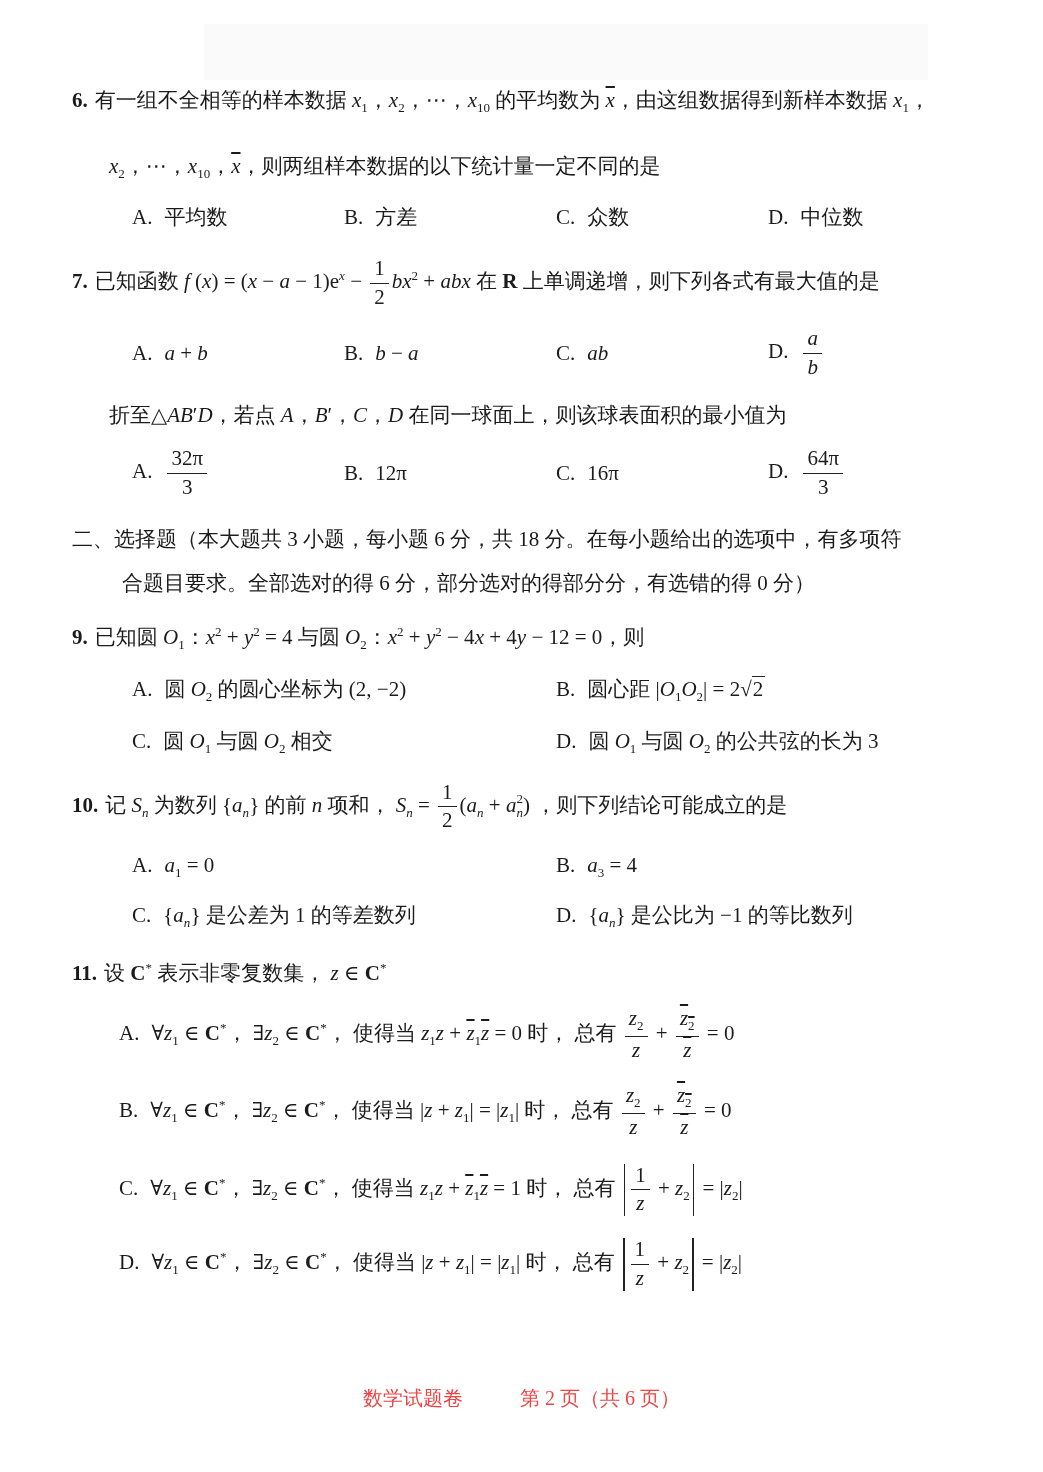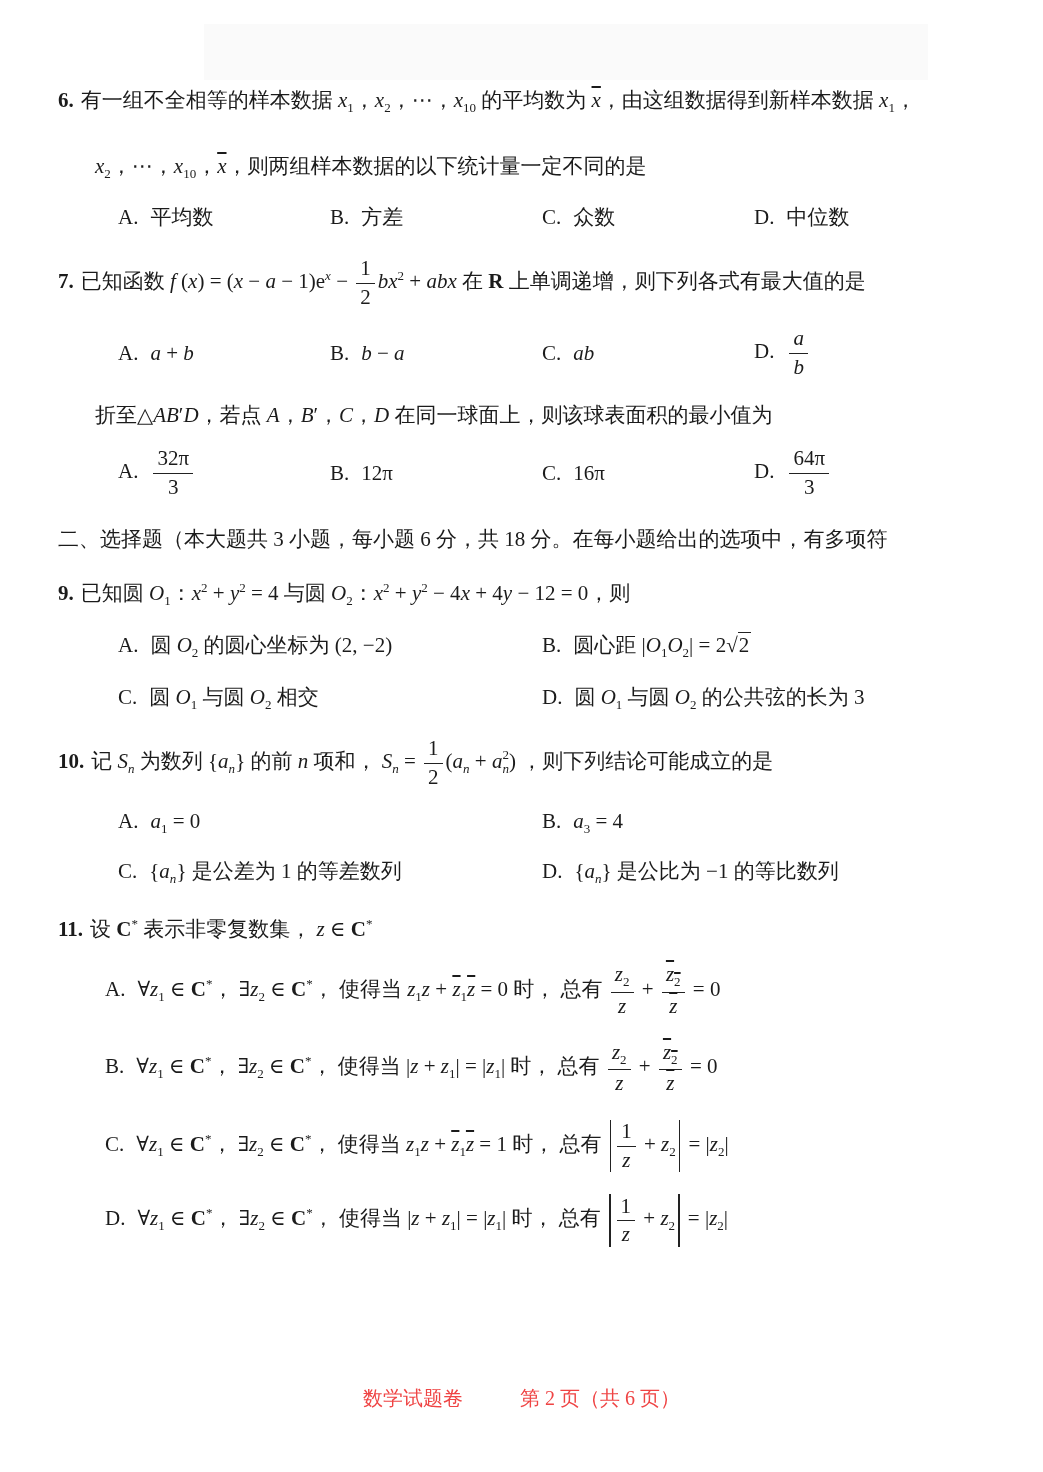--- a/index.html
+++ b/index.html
@@ -7,21 +7,21 @@
   body {
     width: 1043px; height: 1472px;
     background: #ffffff;
     color: #1b1b1b;
     font-family: "Liberation Serif", "DejaVu Serif", serif;
     font-size: 21px;
     position: relative;
     overflow: hidden;
   }
   .scan-band { position: absolute; left: 204px; top: 24px; width: 724px; height: 56px; background: #fafafa; }
-  .content { position: absolute; left: 58px; top: 86px; width: 934px; }
+  .content { position: absolute; left: 72px; top: 86px; width: 934px; }
   .line { line-height: 1.42; }
   .qnum { font-weight: bold; margin-right: 7px; }
   .cont { padding-left: 37px; }
   .opts { margin-left: 60px; display: grid; align-items: center; }
   .cols4 { grid-template-columns: 212px 212px 212px 1fr; }
   .cols2 { grid-template-columns: 424px 1fr; }
   .opt { white-space: nowrap; }
   .olabel { margin-right: 12px; }
   .sec { font-weight: normal; }
   i { font-style: italic; }
@@ -75,20 +75,21 @@
     <div class="opts cols4" style="margin-top:16px">
       <span class="opt"><span class="olabel">A.</span><span><span class="frac"><span class="num">32π</span><span class="den">3</span></span></span></span>
       <span class="opt"><span class="olabel">B.</span><span>12π</span></span>
       <span class="opt"><span class="olabel">C.</span><span>16π</span></span>
       <span class="opt"><span class="olabel">D.</span><span><span class="frac"><span class="num">64π</span><span class="den">3</span></span></span></span>
     </div>
   </div>
 
   <div style="margin-top:26px">
     <div class="line sec">二、选择题（本大题共 3 小题，每小题 6 分，共 18 分。在每小题给出的选项中，有多项符</div>
+    <div class="line sec" style="margin-top:14px; padding-left:50px">合题目要求。全部选对的得 6 分，部分选对的得部分分，有选错的得 0 分）</div>
   </div>
 
   <div style="margin-top:24px">
     <div class="line">
       <span class="qnum">9.</span><span>已知圆 <i>O</i><sub>1</sub>：<i>x</i><sup>2</sup> + <i>y</i><sup>2</sup> = 4 与圆 <i>O</i><sub>2</sub>：<i>x</i><sup>2</sup> + <i>y</i><sup>2</sup> − 4<i>x</i> + 4<i>y</i> − 12 = 0，则</span>
     </div>
     <div class="opts cols2" style="margin-top:20px">
       <span class="opt"><span class="olabel">A.</span><span>圆 <i>O</i><sub>2</sub> 的圆心坐标为 (2, −2)</span></span>
       <span class="opt"><span class="olabel">B.</span><span>圆心距 |<i>O</i><sub>1</sub><i>O</i><sub>2</sub>| = 2<span class="sqrt">√<span class="rad">2</span></span></span></span>
     </div>

